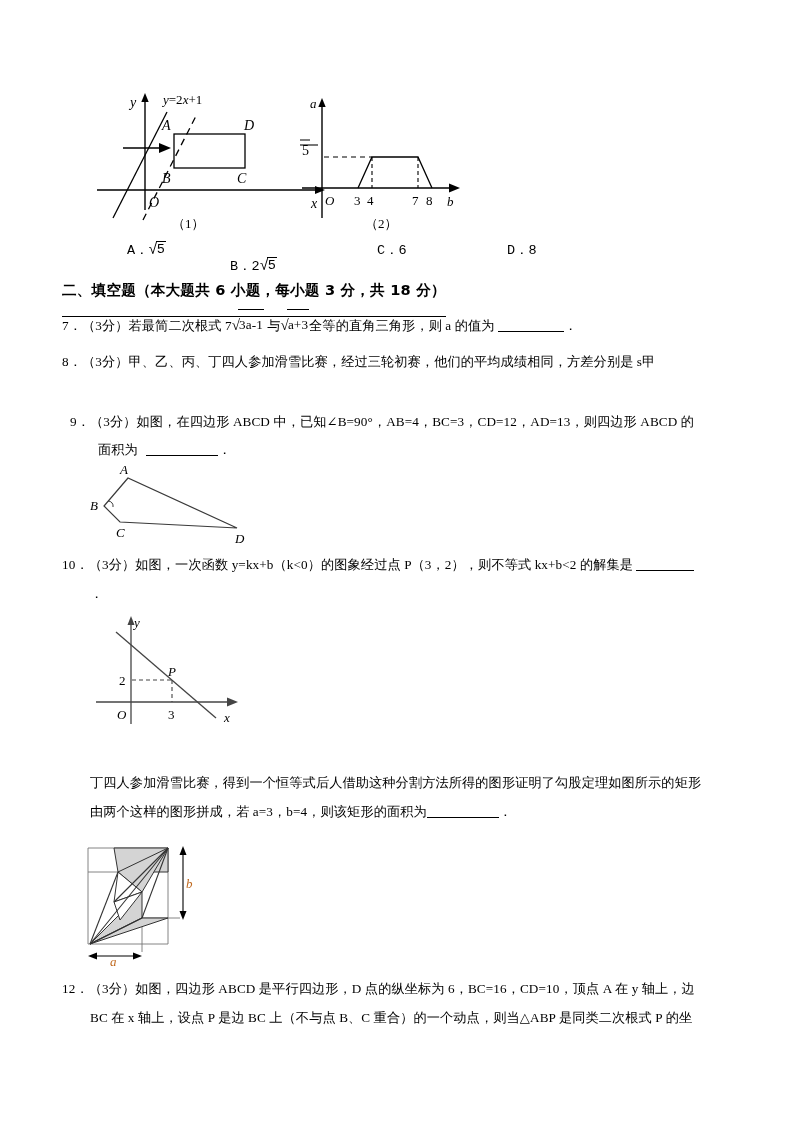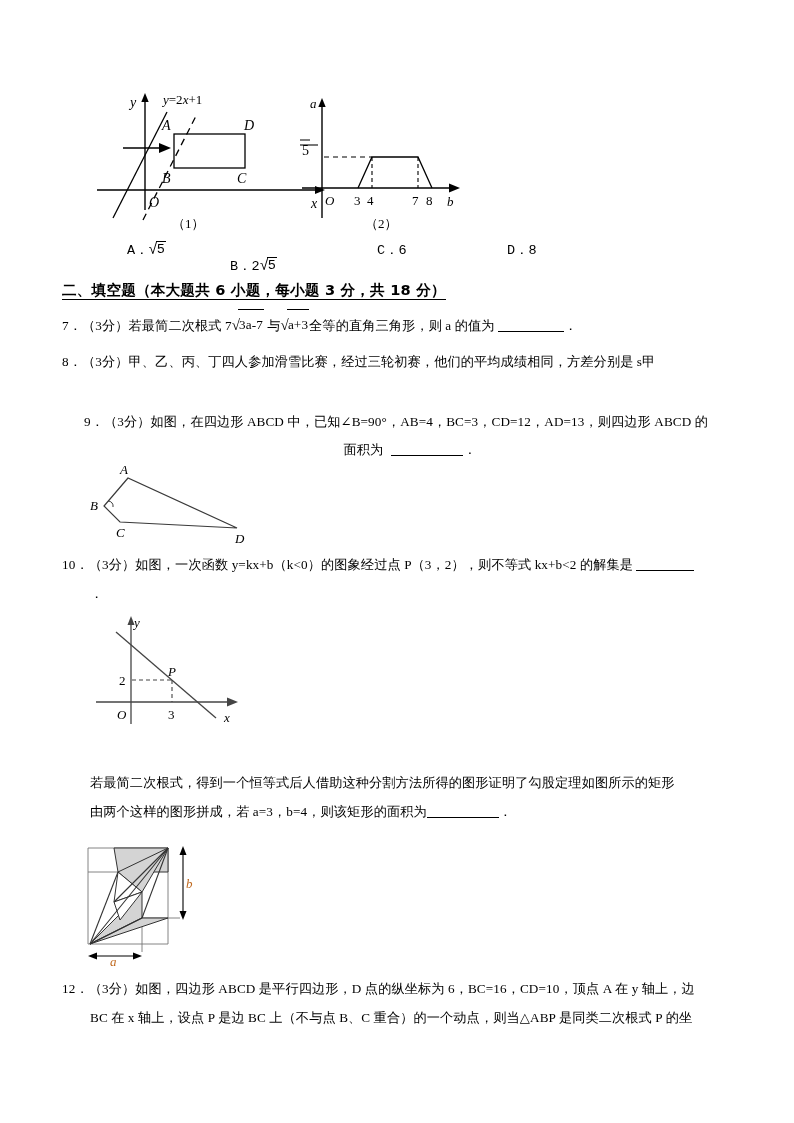--- a/index.html
+++ b/index.html
@@ -53,21 +53,21 @@
   }
   .opt { position:absolute; white-space:nowrap; }
 
   
   .sec-head {
     position:absolute; left:62px; top:281px;
     font-size:14.6px; font-weight:bold;
     font-family:"DejaVu Sans","Liberation Sans",sans-serif;
     letter-spacing:0.2px;
   }
-  .sec-head .ul { border-bottom:1.4px solid #000; padding-bottom:1px; }
+  .sec-head .ul { border-bottom:1.4px solid #000; padding-bottom:18px; }
 
   
   .q { position:absolute; font-size:13.2px; line-height:28px; }
   .q .indent { padding-left:28px; display:block; }
 
   svg { display:block; }
 </style>
 </head>
 <body>
 
@@ -151,33 +151,33 @@
       <span>D．</span><span>8</span>
     </span>
   </div>
 
   <div class="sec-head">
     <span class="ul">二、填空题（本大题共 6 小题，每小题 3 分，共 18 分）</span>
   </div>
 
   <div class="q" style="left:62px; top:310px; width:700px;">
     <span class="qline">
-      <span>7．</span><span>（3分）</span><span>若最简二次根式 7</span><span class="sqrt"><span class="rad">√</span><span class="rnd">3a-7</span></span>
+      <span>7．</span><span>（3分）</span><span>若最简二次根式 7</span><span class="sqrt"><span class="rad">√</span><span class="rnd">3a-1</span></span>
       <span>与</span><span class="sqrt"><span class="rad">√</span><span class="rnd">a+3</span></span><span>全等的直角三角形，则 a 的值为</span>
       <span class="blank-m"></span><span>．</span>
     </span>
   </div>
 
   <div class="q" style="left:62px; top:347px; width:700px;">
     <span class="qline">
       <span>8．</span><span>（3分）</span><span>甲、乙、丙、丁四人参加滑雪比赛，经过三轮初赛，他们的平均成绩相同，方差分别是 s甲</span>
     </span>
   </div>
 
-  <div class="q" style="left:46px; top:407px; width:700px;text-align:center;">
+  <div class="q" style="left:70px; top:407px; width:700px;">
     <span class="qline">
       <span>9．</span><span>（3分）</span><span>如图，在四边形 ABCD 中，已知∠B=90°，AB=4，BC=3，CD=12，AD=13，则四边形 ABCD 的</span>
     </span>
     <span class="qline indent" style="display:block;font-family:Liberation Mono, monospace;">
       <span>面积为</span>
       <span class="blank-l"></span><span>．</span>
     </span>
   </div>
 
   <svg width="230" height="90" viewBox="0 0 230 90" style="position:absolute; left:72px; top:460px;">
@@ -215,21 +215,21 @@
     <text x="31" y="83" font-family="Liberation Serif, serif" font-size="13">2</text>
     <text x="80" y="74" font-family="Liberation Serif, serif" font-style="italic" font-size="13">P</text>
     <text x="80" y="117" font-family="Liberation Serif, serif" font-size="13">3</text>
     <text x="46" y="25" font-family="Liberation Serif, serif" font-style="italic" font-size="13">y</text>
     <text x="136" y="120" font-family="Liberation Serif, serif" font-style="italic" font-size="13">x</text>
     <text x="29" y="117" font-family="Liberation Serif, serif" font-style="italic" font-size="13">O</text>
   </svg>
 
   <div class="q" style="left:62px; top:768px; width:715px;">
     <span class="qline indent" style="display:block;">
-      <span>若最简二次根式，得到一个恒等式后人借助这种分割方法所得的图形证明了勾股定理如图所示的矩形</span>
+      <span>丁四人参加滑雪比赛，得到一个恒等式后人借助这种分割方法所得的图形证明了勾股定理如图所示的矩形</span>
     </span>
     <span class="qline indent" style="display:block;">
       <span>由两个这样的图形拼成，若 a=3，b=4，则该矩形的面积为</span><span class="blank-l"></span><span>．</span>
     </span>
   </div>
 
   <svg width="125" height="128" viewBox="0 0 125 128" style="position:absolute; left:80px; top:840px;">
 
     <line x1="8" y1="8" x2="8" y2="104" stroke="#777" stroke-width="0.9"></line>
     <line x1="8" y1="8" x2="88" y2="8" stroke="#777" stroke-width="0.9"></line>

